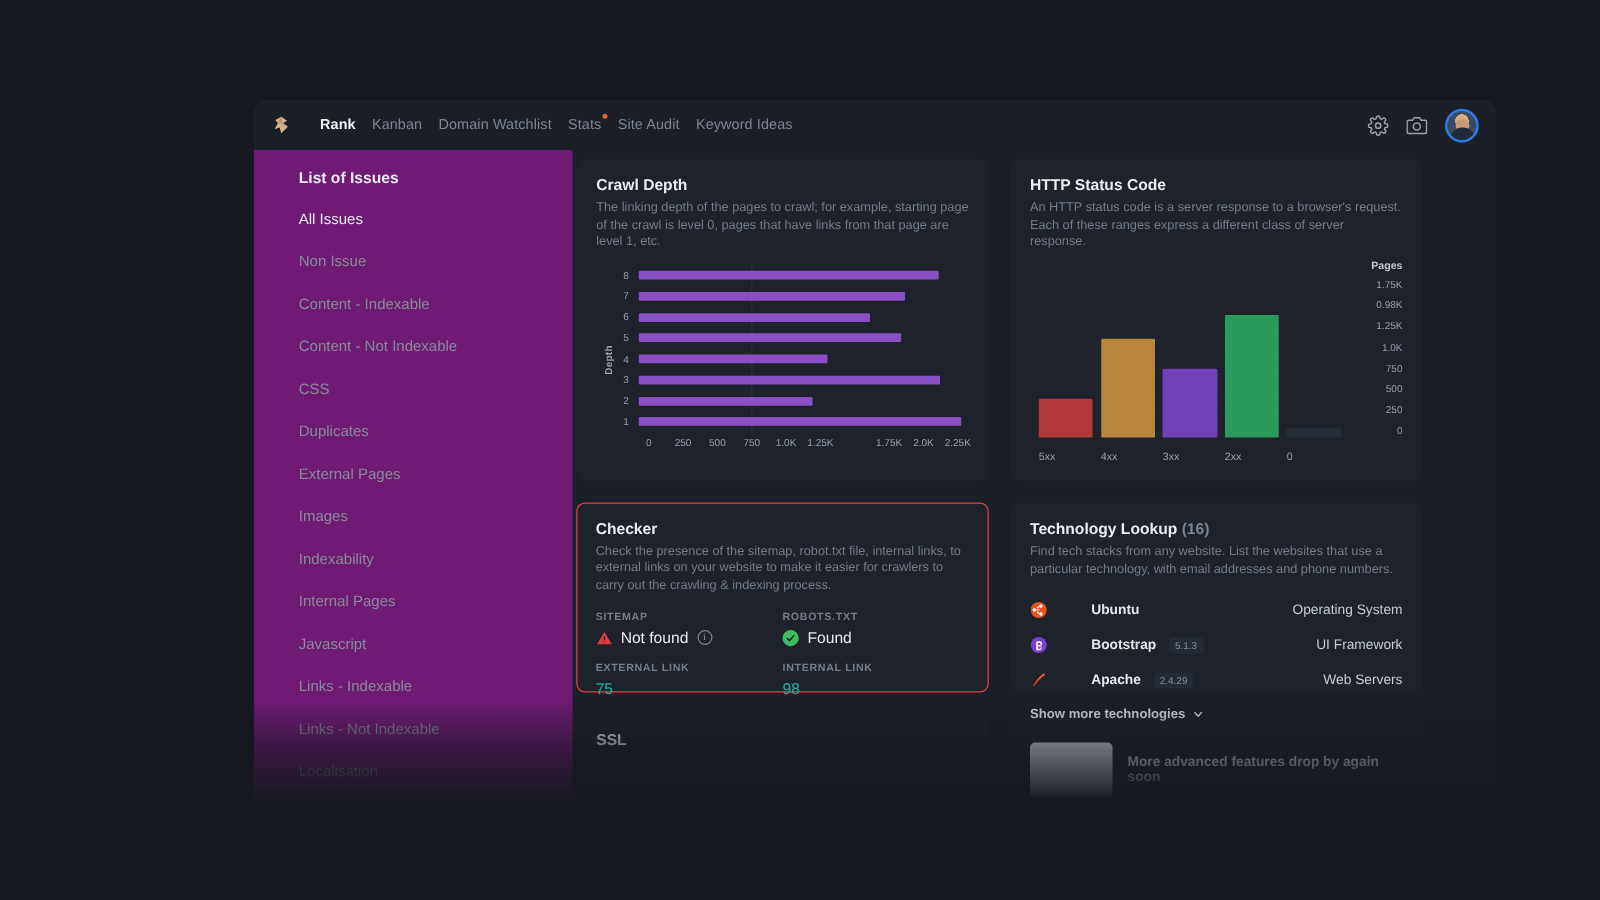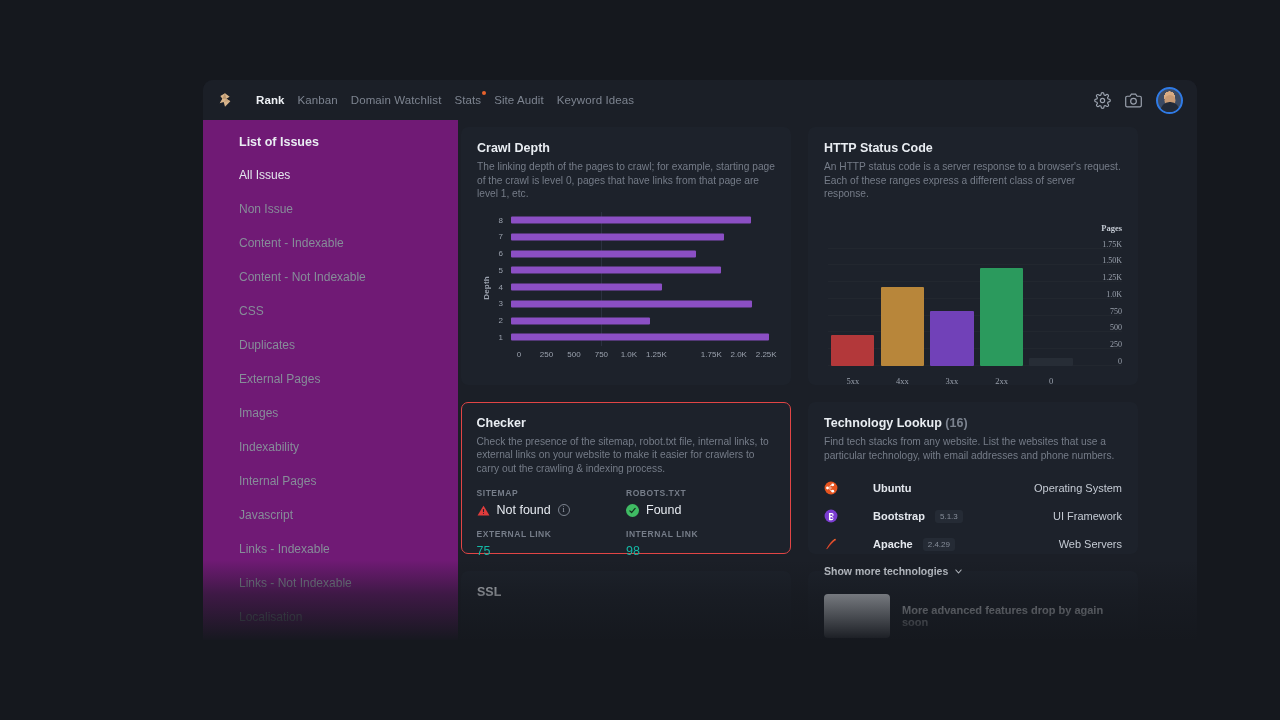--- a/index.html
+++ b/index.html
@@ -107,31 +107,31 @@
   .cd-rows { position: absolute; left: 14px; top: 0; right: 0; bottom: 18px; }
   .cd-row { display: flex; align-items: center; height: 12.5%; }
   .cd-ylab { width: 20px; text-align: right; padding-right: 8px; font-size: 8px; color: #9aa1ad; }
   .cd-track { position: relative; flex: 1; height: 100%; }
   .cd-bar { position: absolute; left: 0; top: 50%; transform: translateY(-50%); height: 7px; background: #8b4fc4; border-radius: 1px; }
   .cd-grid { position: absolute; left: 28px; top: 0; bottom: 18px; width: 1px; background: #2b3140; }
   .cd-xaxis { position: absolute; left: 42px; right: 0; bottom: 0; height: 14px; }
   .cd-xtick { position: absolute; font-size: 8px; color: #9aa1ad; transform: translateX(-50%); white-space: nowrap; }
 
   
-  .http-chart { position: relative; margin-top: 22px; height: 165px; font-family: Liberation Serif, serif; }
+  .http-chart { position: relative; margin-top: 6px; height: 165px; }
   .http-unit { position: absolute; right: 0; top: 0; font-size: 8.5px; font-weight: bold; color: #c3c9d2; }
   .http-plot { position: absolute; left: 4px; right: 46px; top: 16px; bottom: 22px; }
   .http-gridline { position: absolute; left: 0; right: -46px; height: 1px; background: #22272f; }
   .http-bars { position: absolute; left: 0; right: 0; bottom: 0; top: 0; display: flex; align-items: flex-end; justify-content: space-around; }
   .http-barwrap { width: 17.5%; display: flex; flex-direction: column; align-items: center; height: 100%; justify-content: flex-end; }
   .http-bar { width: 100%; border-radius: 1px; }
   .http-ylabs { position: absolute; right: 0; top: 16px; bottom: 22px; width: 44px; }
   .http-ylab { position: absolute; right: 0; font-size: 8px; color: #9aa1ad; transform: translateY(-50%); }
   .http-xlabs { position: absolute; left: 4px; right: 46px; bottom: 2px; display: flex; justify-content: space-around; }
-  .http-xlab { width: 17.5%; text-align: center; font-size: 8.5px; color: #9aa1ad; }
+  .http-xlab { width: 17.5%; text-align: left; font-size: 8.5px; color: #9aa1ad; }
 
   
   .chk-grid { margin-top: 13px; }
   .chk-row { display: flex; align-items: center; }
   .chk-col { width: 50%; }
   .chk-label { font-size: 8.5px; font-weight: bold; letter-spacing: .55px; color: #767d89; margin-bottom: 5px; }
   .chk-value { display: flex; align-items: center; gap: 7px; font-size: 12.5px; color: #e6eaf0; }
   .chk-num { font-size: 12.5px; color: #14b8a6; }
   .chk-row2 { margin-top: 12px; }
   .warn-tri { width: 13px; height: 13px; display: block; }
@@ -341,21 +341,21 @@
                     <div class="http-barwrap">
                       <div class="http-bar" style="height: 76.8421%; background: rgb(43, 154, 93);"></div>
                     </div>
                     <div class="http-barwrap">
                       <div class="http-bar" style="height: 5.78947%; background: rgb(39, 45, 54);"></div>
                     </div>
                   </div>
               </div>
               <div class="http-ylabs" id="http-ylabs">
                   <div class="http-ylab" style="bottom: calc(92.1053% - 4px);">1.75K</div>
-                  <div class="http-ylab" style="bottom: calc(78.9474% - 4px);">1.50K</div>
+                  <div class="http-ylab" style="bottom: calc(78.9474% - 4px);">0.98K</div>
                   <div class="http-ylab" style="bottom: calc(65.7895% - 4px);">1.25K</div>
                   <div class="http-ylab" style="bottom: calc(52.6316% - 4px);">1.0K</div>
                   <div class="http-ylab" style="bottom: calc(39.4737% - 4px);">750</div>
                   <div class="http-ylab" style="bottom: calc(26.3158% - 4px);">500</div>
                   <div class="http-ylab" style="bottom: calc(13.1579% - 4px);">250</div>
                   <div class="http-ylab" style="bottom: calc(0% - 4px);">0</div>
                 </div>
               <div class="http-xlabs" id="http-xlabs">
                   <div class="http-xlab">5xx</div>
                   <div class="http-xlab">4xx</div>

